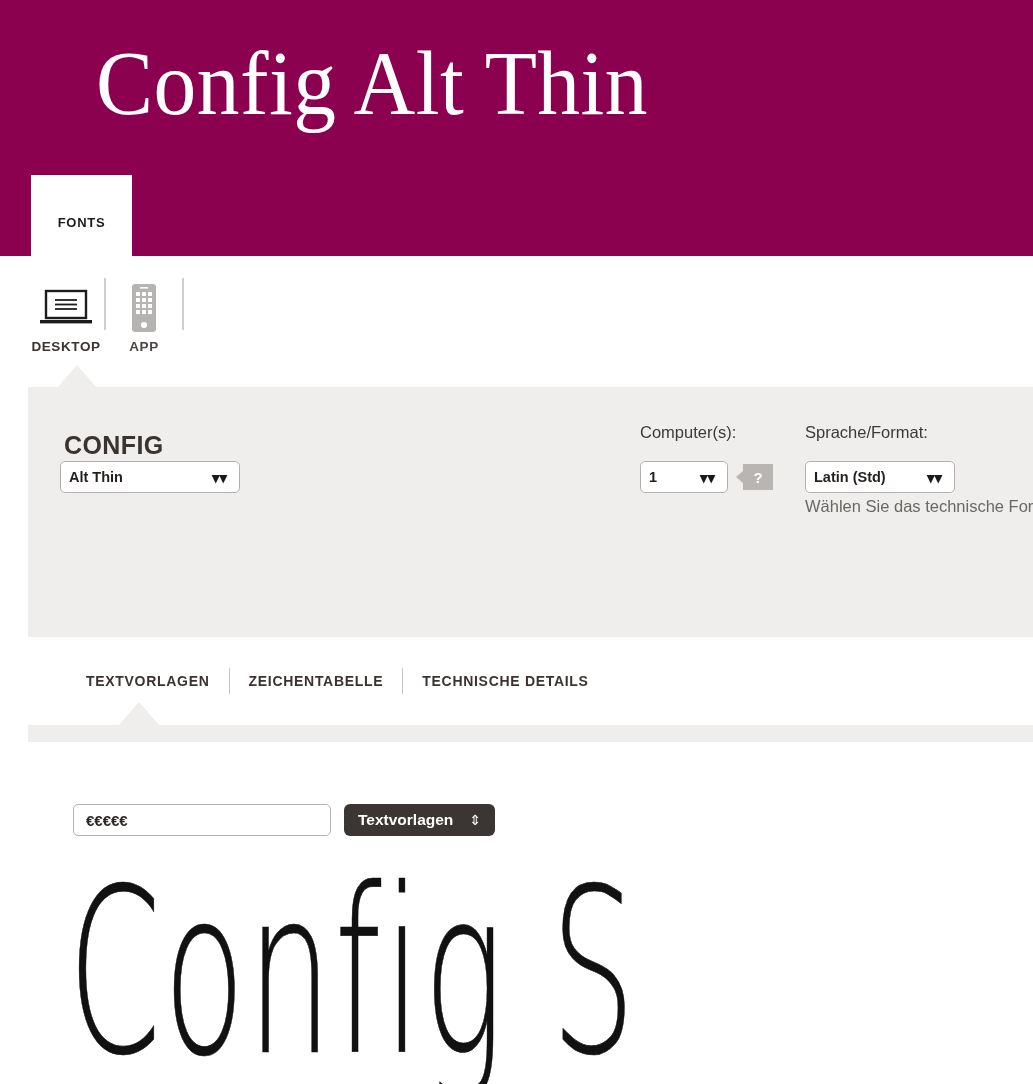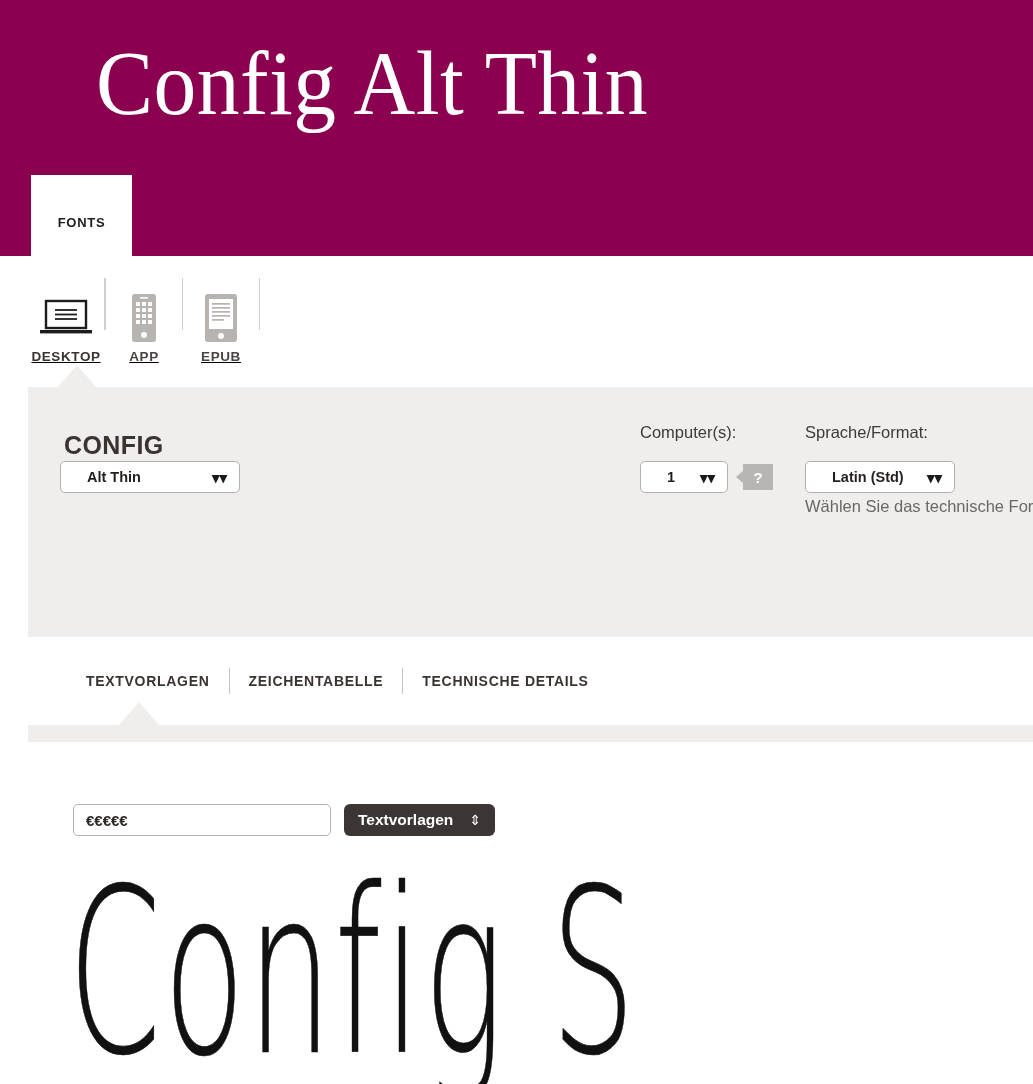--- a/index.html
+++ b/index.html
@@ -50,22 +50,21 @@
     letter-spacing: 0.7px;
     color: #1c1c1c;
   }
 
   
   .platform-row {
     position: absolute;
     left: 28px; top: 272px;
     height: 92px;
     display: flex;
-    align-items: flex-end;
-    text-decoration: underline;
+    align-items: center;
   }
   .platform-item {
     position: relative;
     width: 76px;
     display: flex;
     flex-direction: column;
     align-items: center;
     cursor: pointer;
   }
   .platform-sep {
@@ -121,21 +120,21 @@
     border-radius: 5px;
     height: 32px;
     display: flex;
     align-items: center;
     cursor: pointer;
   }
   .select-value {
     font-size: 14.5px;
     font-weight: bold;
     color: #231f1d;
-    padding-left: 26px;
+    padding-left: 8px;
     white-space: nowrap;
   }
   .select-chevron {
     position: absolute;
     right: 12px; top: 50%;
     transform: translateY(-50%);
     font-size: 15px;
     line-height: 1;
     color: #1a1a1a;
     font-weight: bold;
@@ -343,37 +342,20 @@
             <rect x="19" y="27" width="4" height="4"></rect>
         </g>
         <circle cx="15" cy="42" r="3" fill="#ffffff"></circle>
       </svg>
     </div>
     <div class="platform-label">APP</div>
   </div>
 
   <div class="platform-sep"></div>
 
-  <div class="platform-item is-inactive">
-    <div class="platform-icon">
-      <svg width="36" height="50" viewBox="0 0 36 50">
-        <rect x="2" y="1" width="32" height="48" rx="3" fill="#b6b3b0"></rect>
-        <rect x="6" y="6" width="24" height="30" fill="#ffffff"></rect>
-        <g fill="#b6b3b0">
-          <rect x="9" y="10" width="18" height="1.7"></rect>
-          <rect x="9" y="14" width="18" height="1.7"></rect>
-          <rect x="9" y="18" width="18" height="1.7"></rect>
-          <rect x="9" y="22" width="18" height="1.7"></rect>
-          <rect x="9" y="26" width="12" height="1.7"></rect>
-        </g>
-        <circle cx="18" cy="43" r="3" fill="#ffffff"></circle>
-      </svg>
-    </div>
-    <div class="platform-label">EPUB</div>
-  </div>
 
   <div class="platform-sep"></div>
 
 
 </div>
 
 <div class="config-pointer"></div>
 <div class="config-panel">
 
   <div class="config-title">CONFIG</div>

